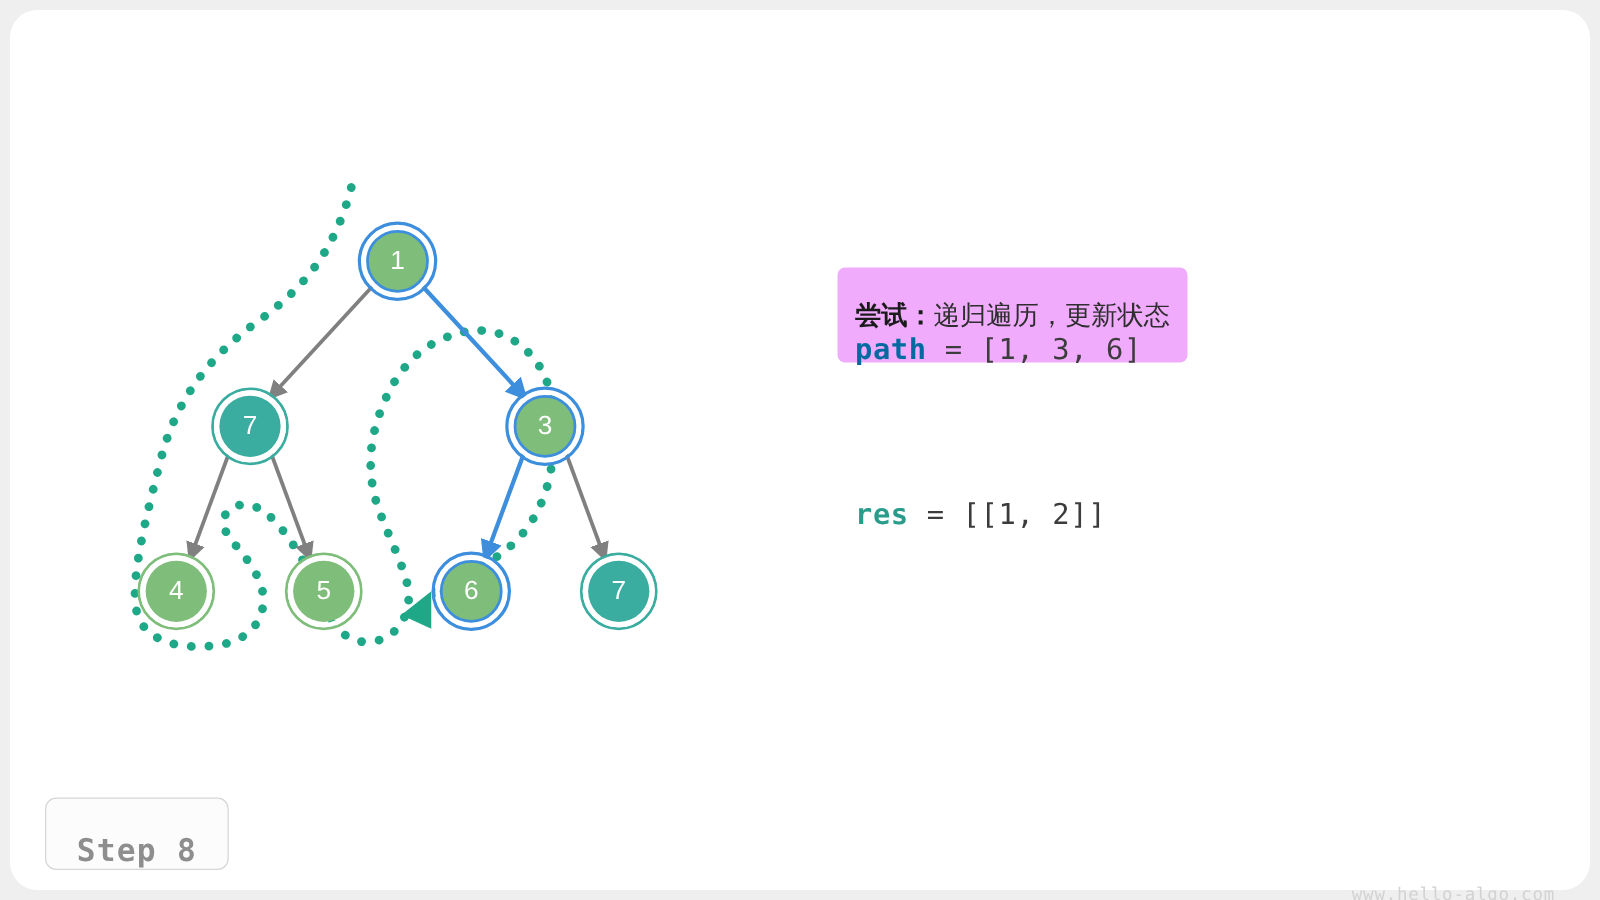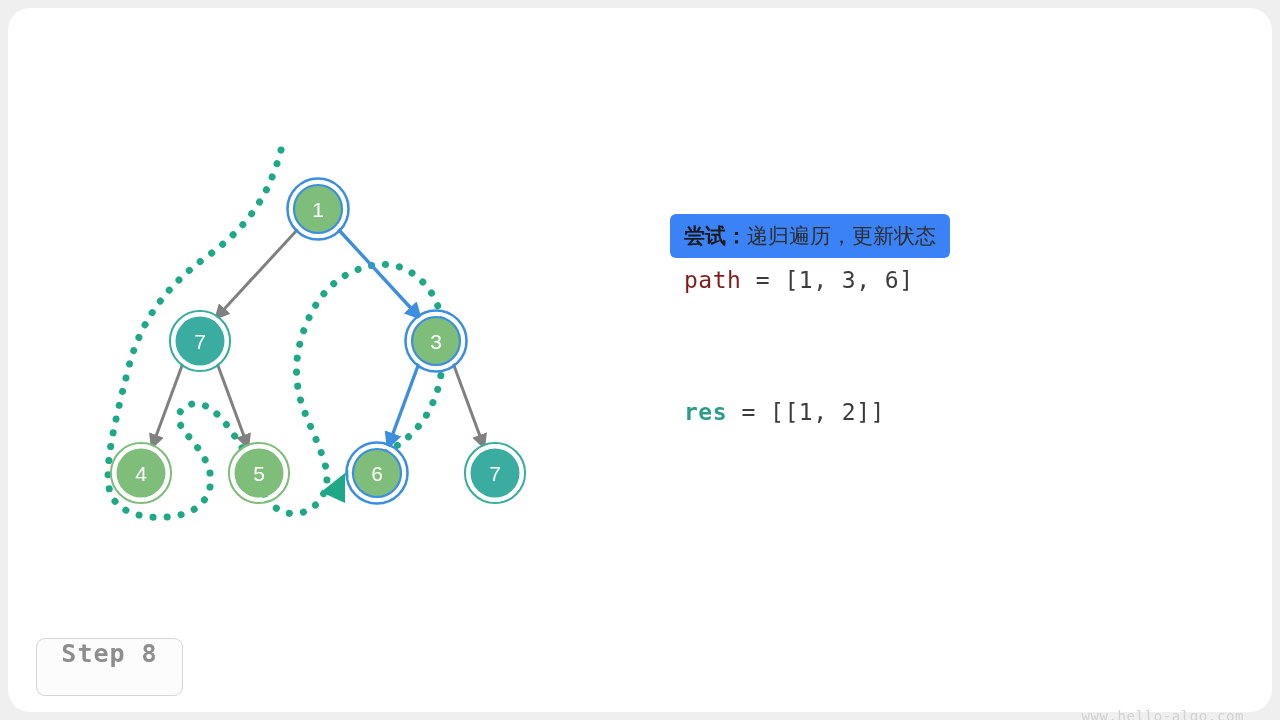--- a/index.html
+++ b/index.html
@@ -50,40 +50,40 @@
   }
   .info-line.cjk {
     font-family: "DejaVu Sans", "Liberation Sans", sans-serif;
   }
   .info-line.mono {
     font-family: "DejaVu Sans Mono", "Liberation Mono", monospace;
     font-size: 23px;
     letter-spacing: 0.5px;
   }
   .hl {
-    background: #3b82f6;
+    background: #f0abfc;
     border-radius: 6px;
-    padding: 0 14px;
+    padding: 16px 14px;
     margin-left: -14px;
     display: inline-block;
     height: 44px;
     line-height: 44px;
   }
   .plain-pad {
     padding: 0 14px;
     margin-left: -14px;
     display: inline-block;
   }
   .lbl-bold {
     font-weight: bold;
     color: #1a1a1a;
   }
   .var-path {
-    color: #7f1d1d;
-    font-weight: normal;
+    color: #0369a1;
+    font-weight: bold;
   }
   .var-res {
     color: #2a9c8c;
     font-weight: bold;
     margin-top: 12px;
   }
   .eq {
     color: #3c3c3c;
   }
   .val {
@@ -95,21 +95,21 @@
   #step-badge {
     position: absolute;
     left: 36px;
     top: 638px;
     width: 145px;
     height: 56px;
     border: 1px solid #d6d6d6;
     border-radius: 9px;
     background: #fcfcfc;
     display: flex;
-    align-items: flex-start;
+    align-items: flex-end;
     justify-content: center;
     font-family: "DejaVu Sans Mono", "Liberation Mono", monospace;
     font-size: 25px;
     font-weight: bold;
     color: #8e8e8e;
     letter-spacing: 1px;
   }
 
   
   #watermark {

